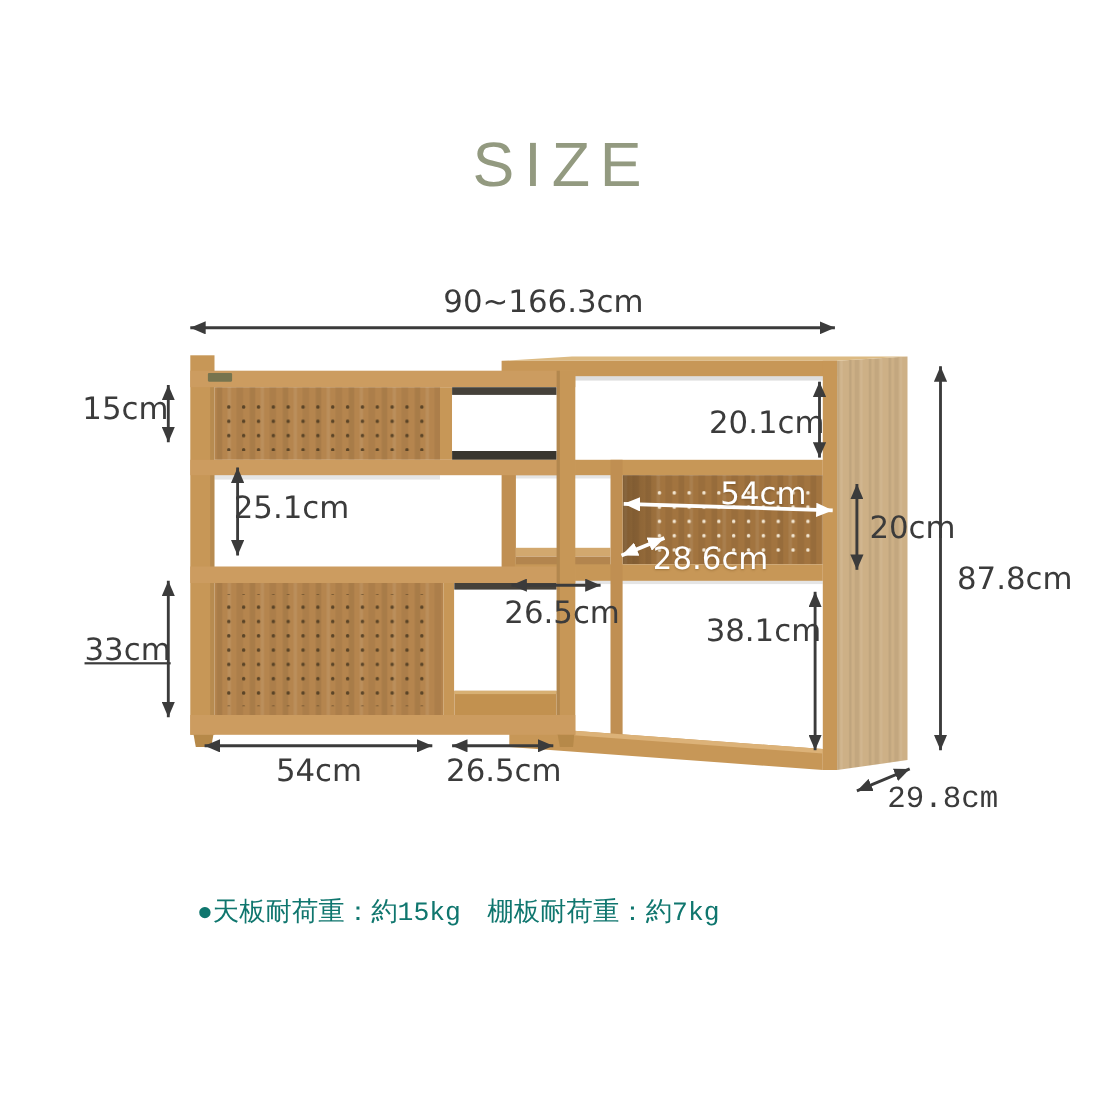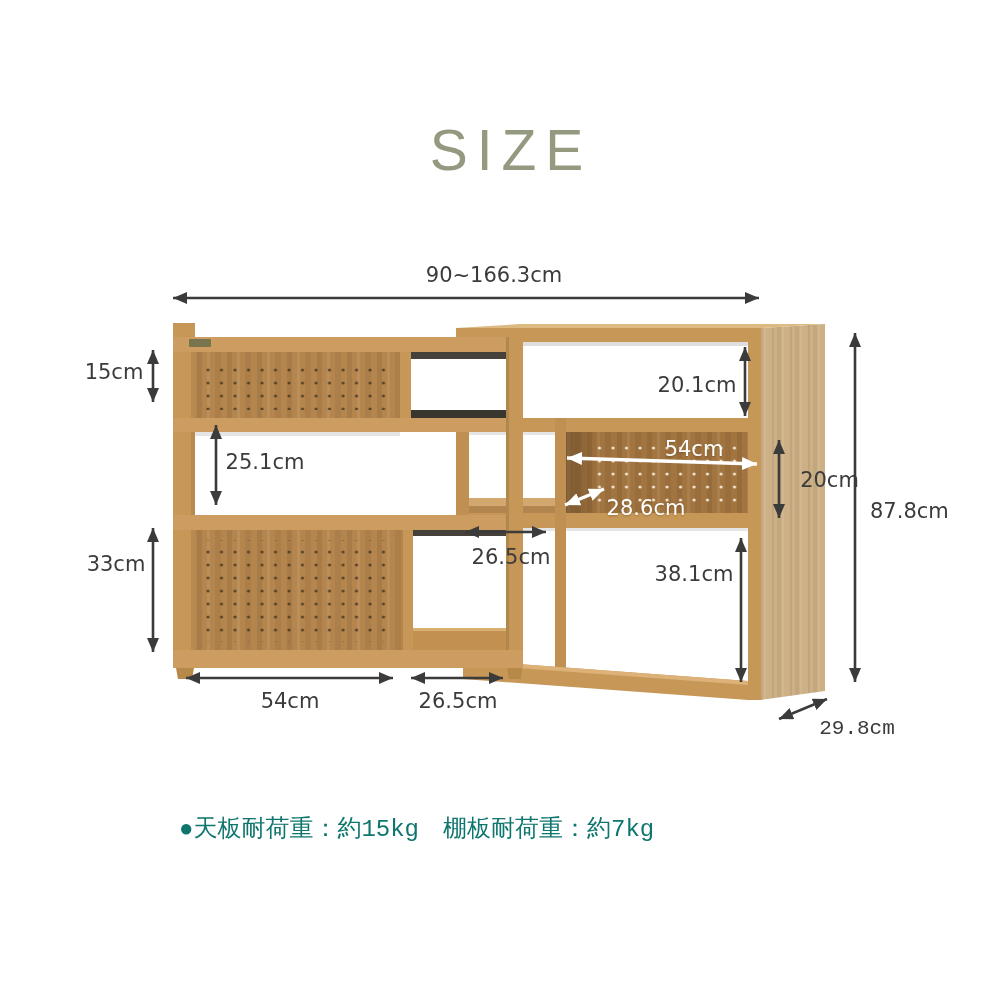--- a/index.html
+++ b/index.html
@@ -2,40 +2,40 @@
 <html><head>
 <meta charset="utf-8">
 <style>
   html,body{margin:0;padding:0;background:#fff;}
   .page{position:relative;width:1000px;height:1000px;background:#ffffff;overflow:hidden;
         font-family:"DejaVu Sans","Liberation Sans",sans-serif;margin-left:13px;}
   .illustration{position:absolute;left:0;top:0;width:1000px;height:1000px;z-index:1;}
   .title{position:absolute;left:498px;top:150px;transform:translate(-50%,-50%);
          font-family:"Liberation Sans",sans-serif;font-size:57px;font-weight:400;
          letter-spacing:9px;color:#939a80;white-space:nowrap;z-index:2;}
-  .dim{position:absolute;transform:translate(-50%,-50%);font-size:21px;color:#3b3b3b;
+  .dim{position:absolute;transform:translate(-50%,-50%);font-size:28px;color:#3b3b3b;
        white-space:nowrap;z-index:3;line-height:1;}
   .dim--white{color:#ffffff;text-shadow:0 1px 2px rgba(80,50,10,0.35);}
   .dim--leftedge{transform:translate(0,-50%);}
   .note{position:absolute;left:166px;top:812px;font-size:24px;color:#0f766e;
         white-space:nowrap;z-index:2;font-family:Liberation Mono, monospace;}
   
   .d-topwidth{left:481px;top:275px;}
   .d-lefttop{left:101px;top:372px;}
   .d-leftmid{left:252px;top:462px;}
-  .d-leftbot{left:103px;top:564px;}
+  .d-leftbot{left:103px;top:591px;text-decoration:underline;}
   .d-righttop{left:684px;top:385px;}
   .d-innerw{left:681px;top:449px;}
   .d-innerh{left:802px;top:480px;padding-left:29px;}
   .d-innerd{left:633px;top:508px;}
   .d-midw{left:498px;top:557px;}
   .d-rightbot{left:681px;top:574px;}
   .d-botleft{left:277px;top:701px;}
   .d-botmid{left:445px;top:701px;}
-  .d-totalh{left:857px;top:511px;}
+  .d-totalh{left:857px;top:526px;}
   .d-depth{left:844px;top:728px;font-family:Liberation Mono, monospace;}
 </style>
 </head>
 <body>
 
 <div class="page">
 
   <div class="title">SIZE</div>
 
   <svg class="illustration" viewBox="0 0 1000 1000" xmlns="http://www.w3.org/2000/svg">

